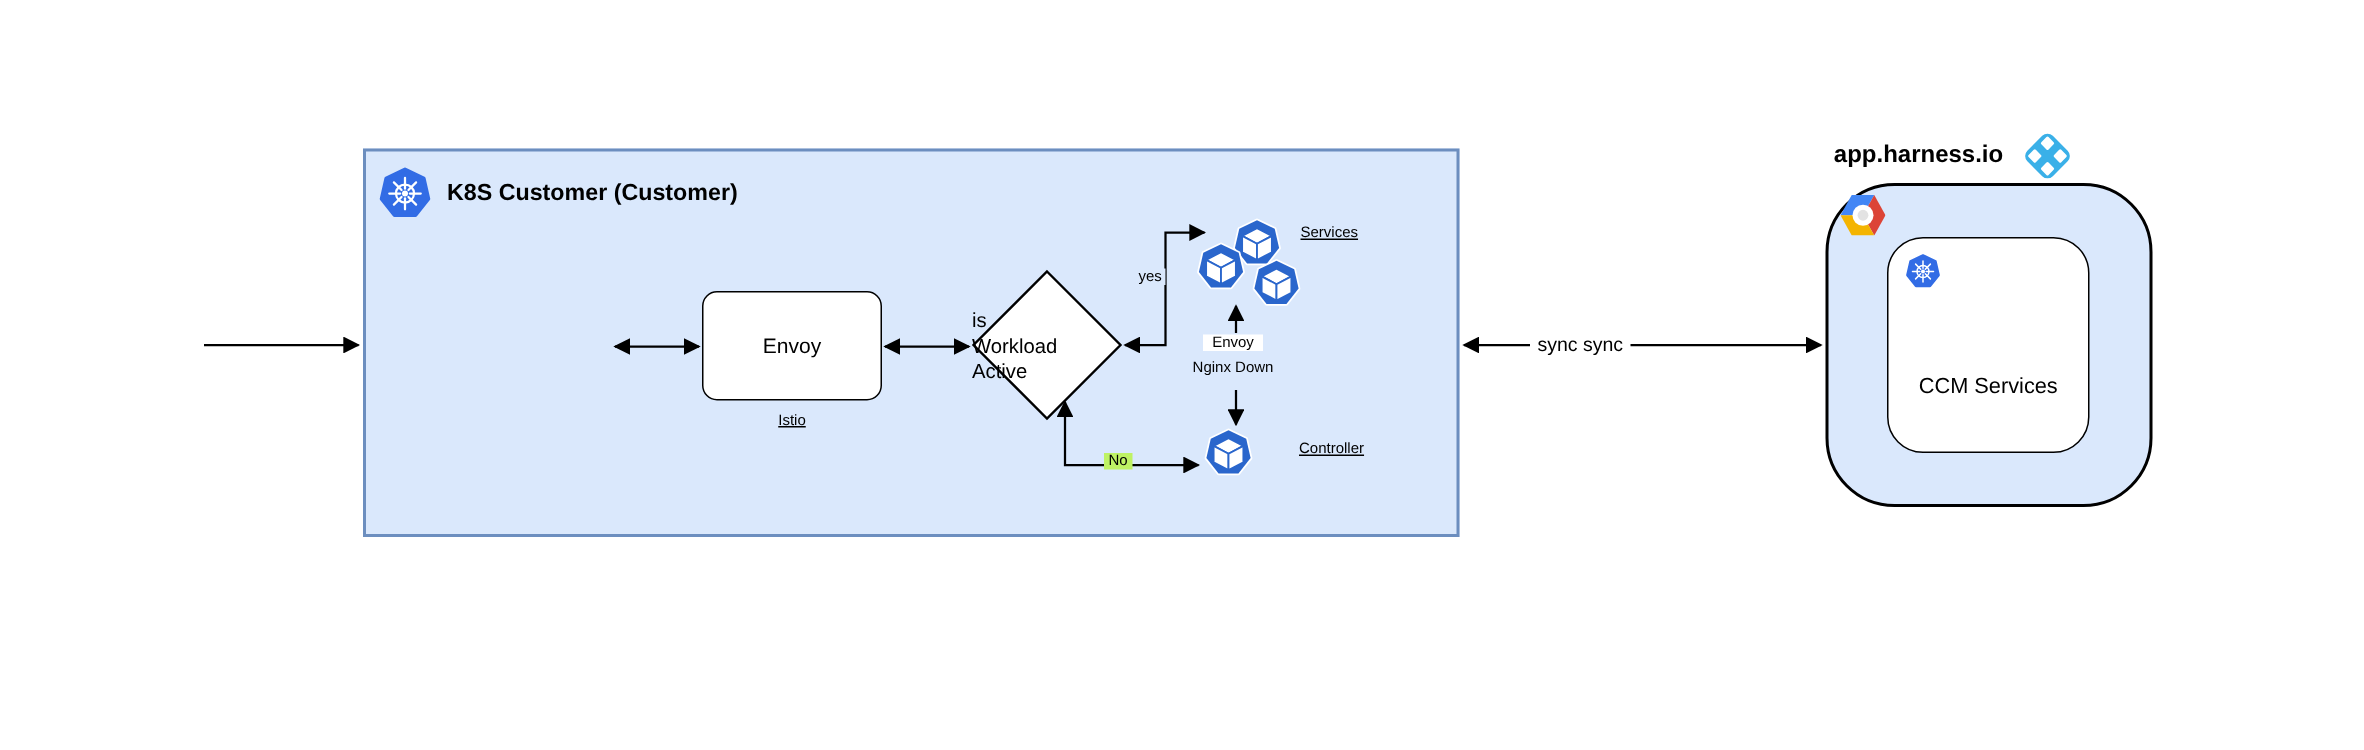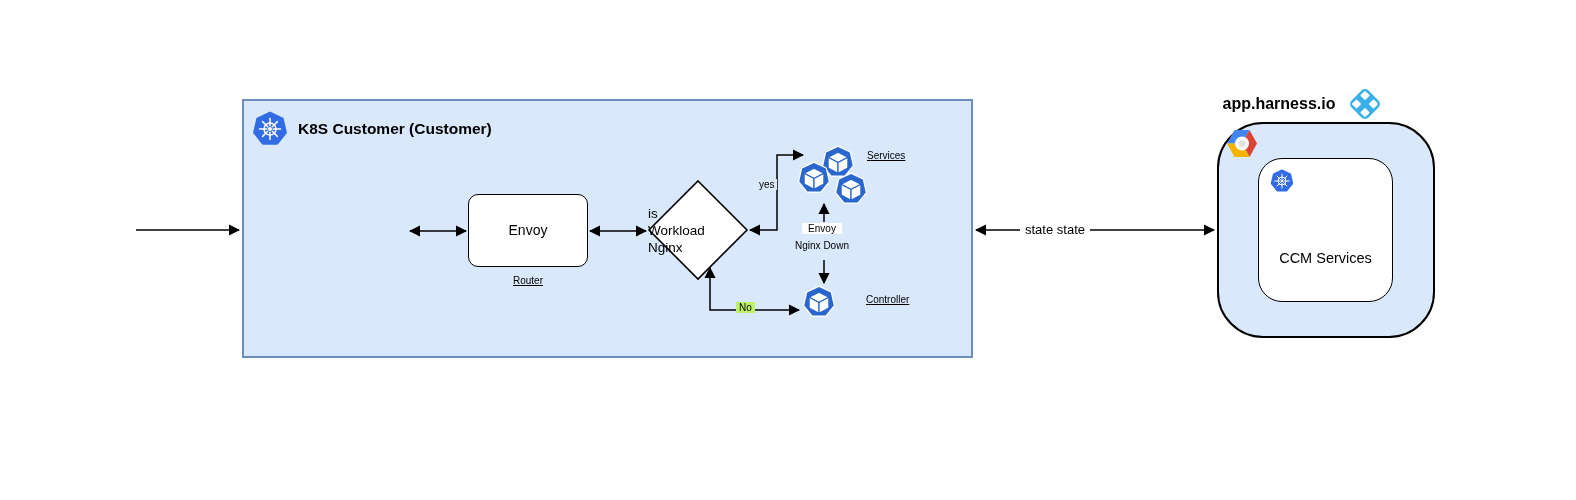--- a/index.html
+++ b/index.html
@@ -88,33 +88,33 @@
       <line x1="20.3" y1="15.7" x2="25.4" y2="10.6"></line>
         <line x1="15.7" y1="20.3" x2="10.6" y2="25.4"></line>
     </g>
   </svg>
   <div class="abs cluster-title">K8S Customer (Customer)</div>
 
 
   <div class="abs node envoy-node">
     <div>Envoy</div>
   </div>
-  <div class="abs caption router-caption">Router</div>
+  <div class="abs caption router-caption">Istio</div>
 
   <div class="abs decision-text">
     <div>is</div>
     <div>Workload</div>
-    <div>Nginx</div>
+    <div>Active</div>
   </div>
 
   <div class="abs edge-label yes-label">yes</div>
   <div class="abs edge-label no-label">No</div>
   <div class="abs edge-label warmup-label"><span class="hl">Envoy</span></div>
   <div class="abs edge-label cooldown-label">Nginx Down</div>
-  <div class="abs sync-label">state state</div>
+  <div class="abs sync-label">sync sync</div>
 
   <svg class="abs pod-top" width="34" height="34" viewBox="0 0 36 36">
     <polygon points="18,2 30.5,8 33.6,21.6 25,32.4 11,32.4 2.4,21.6 5.5,8" fill="#2a66cc" stroke="#ffffff" stroke-width="2.5" stroke-linejoin="round" paint-order="stroke"></polygon>
     <g fill="#fff" stroke="#2a66cc" stroke-width="1.3" stroke-linejoin="round">
       <polygon points="18,7.5 28.5,13 18,18.5 7.5,13"></polygon>
       <polygon points="7.5,13 18,18.5 18,30 7.5,24.5"></polygon>
       <polygon points="28.5,13 18,18.5 18,30 28.5,24.5"></polygon>
     </g>
   </svg>
   <svg class="abs pod-left" width="34" height="34" viewBox="0 0 36 36">

